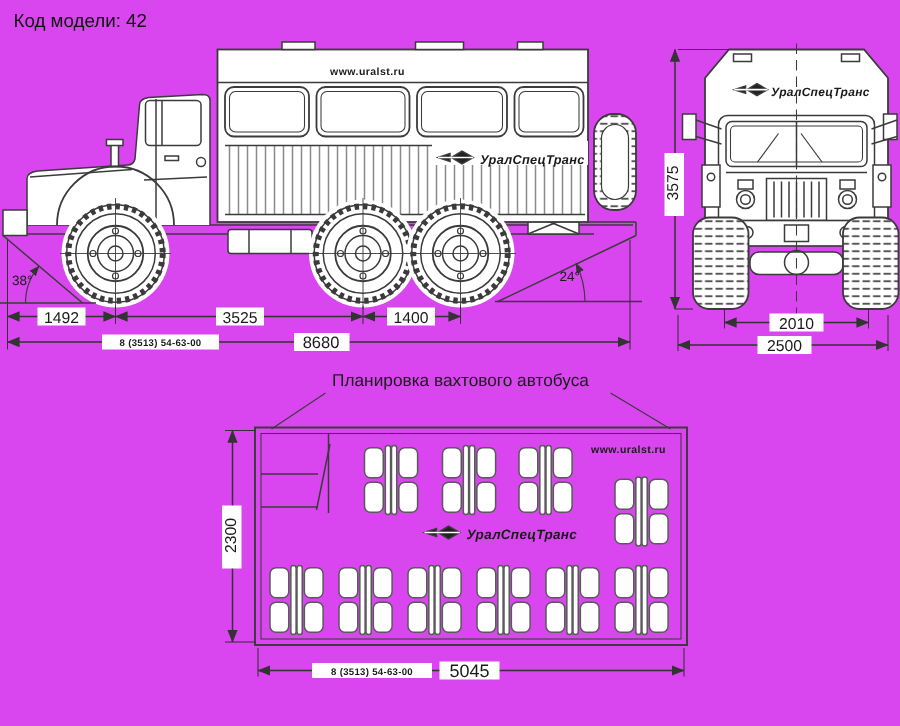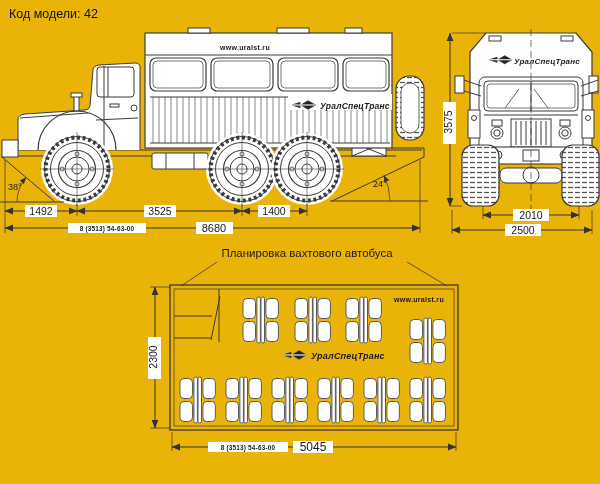--- a/index.html
+++ b/index.html
@@ -1,16 +1,16 @@
 <!DOCTYPE html>
 <html><head>
 <meta charset="utf-8">
 <style>
   html,body{margin:0;padding:0;background:#fff;}
-  .canvas{position:relative;width:600px;height:484px;background:#eab308;overflow:hidden;
+  .canvas{position:relative;width:600px;height:484px;background:#d946ef;overflow:hidden;
           font-family:"Liberation Sans", sans-serif;color:#111;}
   .model-code{position:absolute;left:9px;top:7px;font-size:12.5px;color:#111;}
   svg text{font-family:"Liberation Sans", sans-serif;fill:#1a1a1a;}
   .dim{font-size:10.5px;}
   .dim-big{font-size:11px;}
   .phone{font-size:6.4px;font-weight:bold;letter-spacing:.2px;}
   .site{font-size:7px;font-weight:bold;letter-spacing:.3px;}
   .brand{font-size:8.5px;font-weight:bold;font-style:italic;letter-spacing:.2px;}
   .ang{font-size:9px;}
   .title{font-size:11.5px;}

